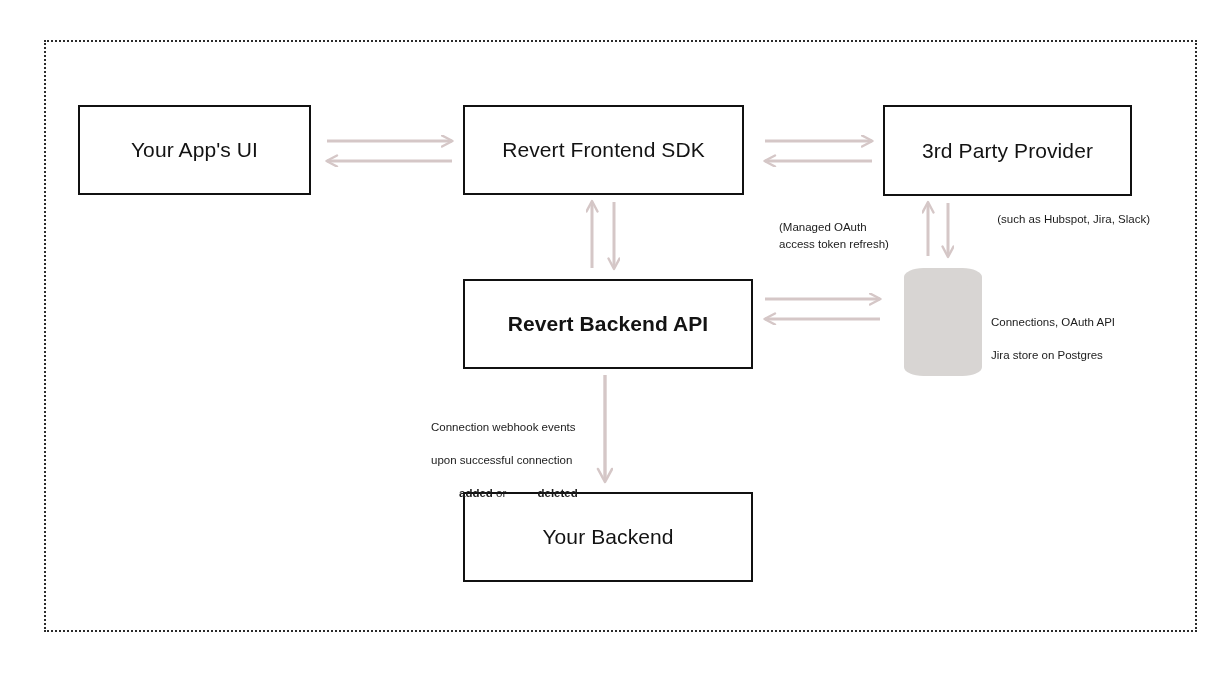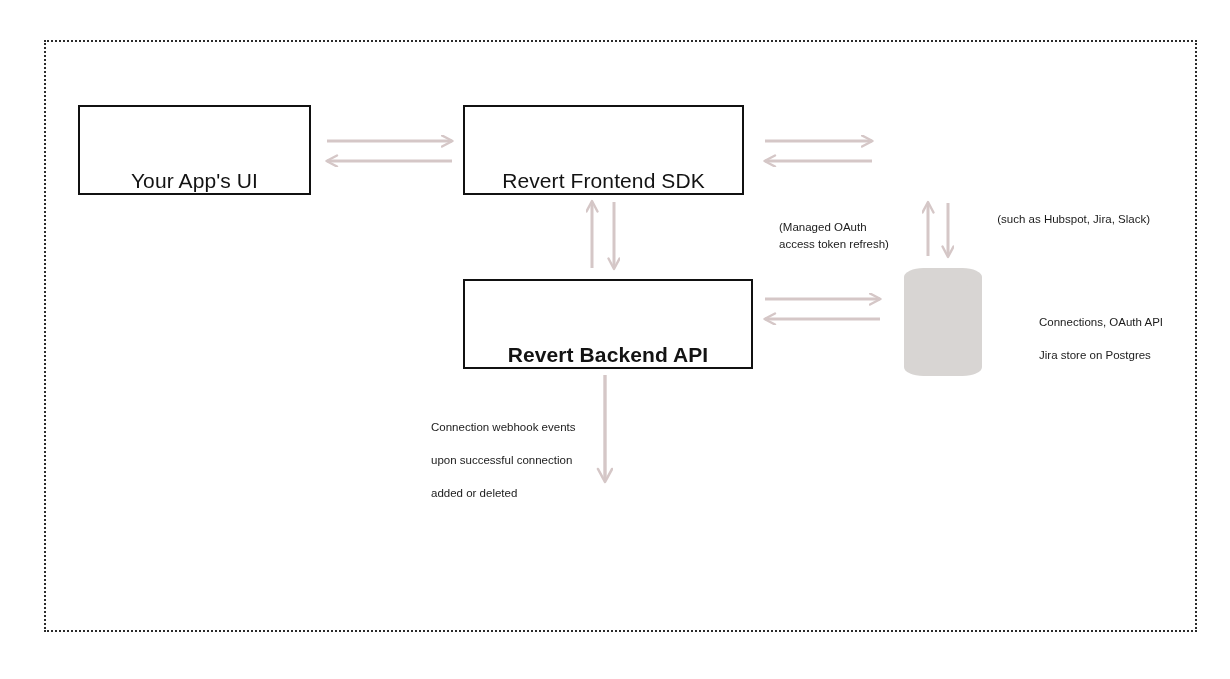--- a/index.html
+++ b/index.html
@@ -31,21 +31,21 @@
     background: transparent;
   }
 
   
   .node {
     position: absolute;
     box-sizing: border-box;
     border: 2px solid #111111;
     background: #ffffff;
     display: flex;
-    align-items: flex-end;
+    align-items: center;
     justify-content: center;
     text-align: center;
   }
   .node-label {
     font-size: 21px;
     color: #131313;
     letter-spacing: 0.1px;
     line-height: 1.2;
     white-space: nowrap;
   }
@@ -104,23 +104,23 @@
   
   .annot {
     position: absolute;
     font-size: 11.5px;
     line-height: 1.45;
     color: #1b1b1b;
     white-space: pre-line;
   }
   #annot-oauth   { left: 779px; top: 219px; width: 140px; }
   #annot-vendors { left: 960px; top: 211px; width: 190px; white-space: nowrap; text-align: right; }
-  #annot-store   { left: 991px; top: 297px; width: 165px; margin-left: 48px; }
+  #annot-store   { left: 991px; top: 297px; width: 165px; }
   #annot-webhook { left: 431px; top: 402px; width: 200px; }
-  #annot-webhook .bold { font-weight: normal; }
+  #annot-webhook .bold { font-weight: bold; margin-left: 28px; }
 </style>
 </head>
 <body>
 
 <div id="canvas">
 
   <div class="frame"></div>
 
   <svg class="arrow-layer" width="1230" height="679" viewBox="0 0 1230 679" xmlns="http://www.w3.org/2000/svg">
     <defs>
@@ -169,25 +169,31 @@
   </svg>
 
   <div class="node" id="node-app-ui">
     <span class="node-label">Your App's UI</span>
   </div>
 
   <div class="node" id="node-frontend-sdk">
     <span class="node-label">Revert Frontend SDK</span>
   </div>
 
+  <div class="node" id="node-third-party">
+    <span class="node-label">3rd Party Provider</span>
+  </div>
 
   <div class="node" id="node-backend-api">
     <span class="node-label">Revert Backend API</span>
   </div>
 
+  <div class="node" id="node-your-backend">
+    <span class="node-label">Your Backend</span>
+  </div>
 
   <div class="cylinder">
     <div class="cyl-body"></div>
     <div class="cyl-bottom"></div>
     <div class="cyl-top"></div>
   </div>
 
   <div class="annot" id="annot-oauth">(Managed OAuth
 access token refresh)</div>
 

